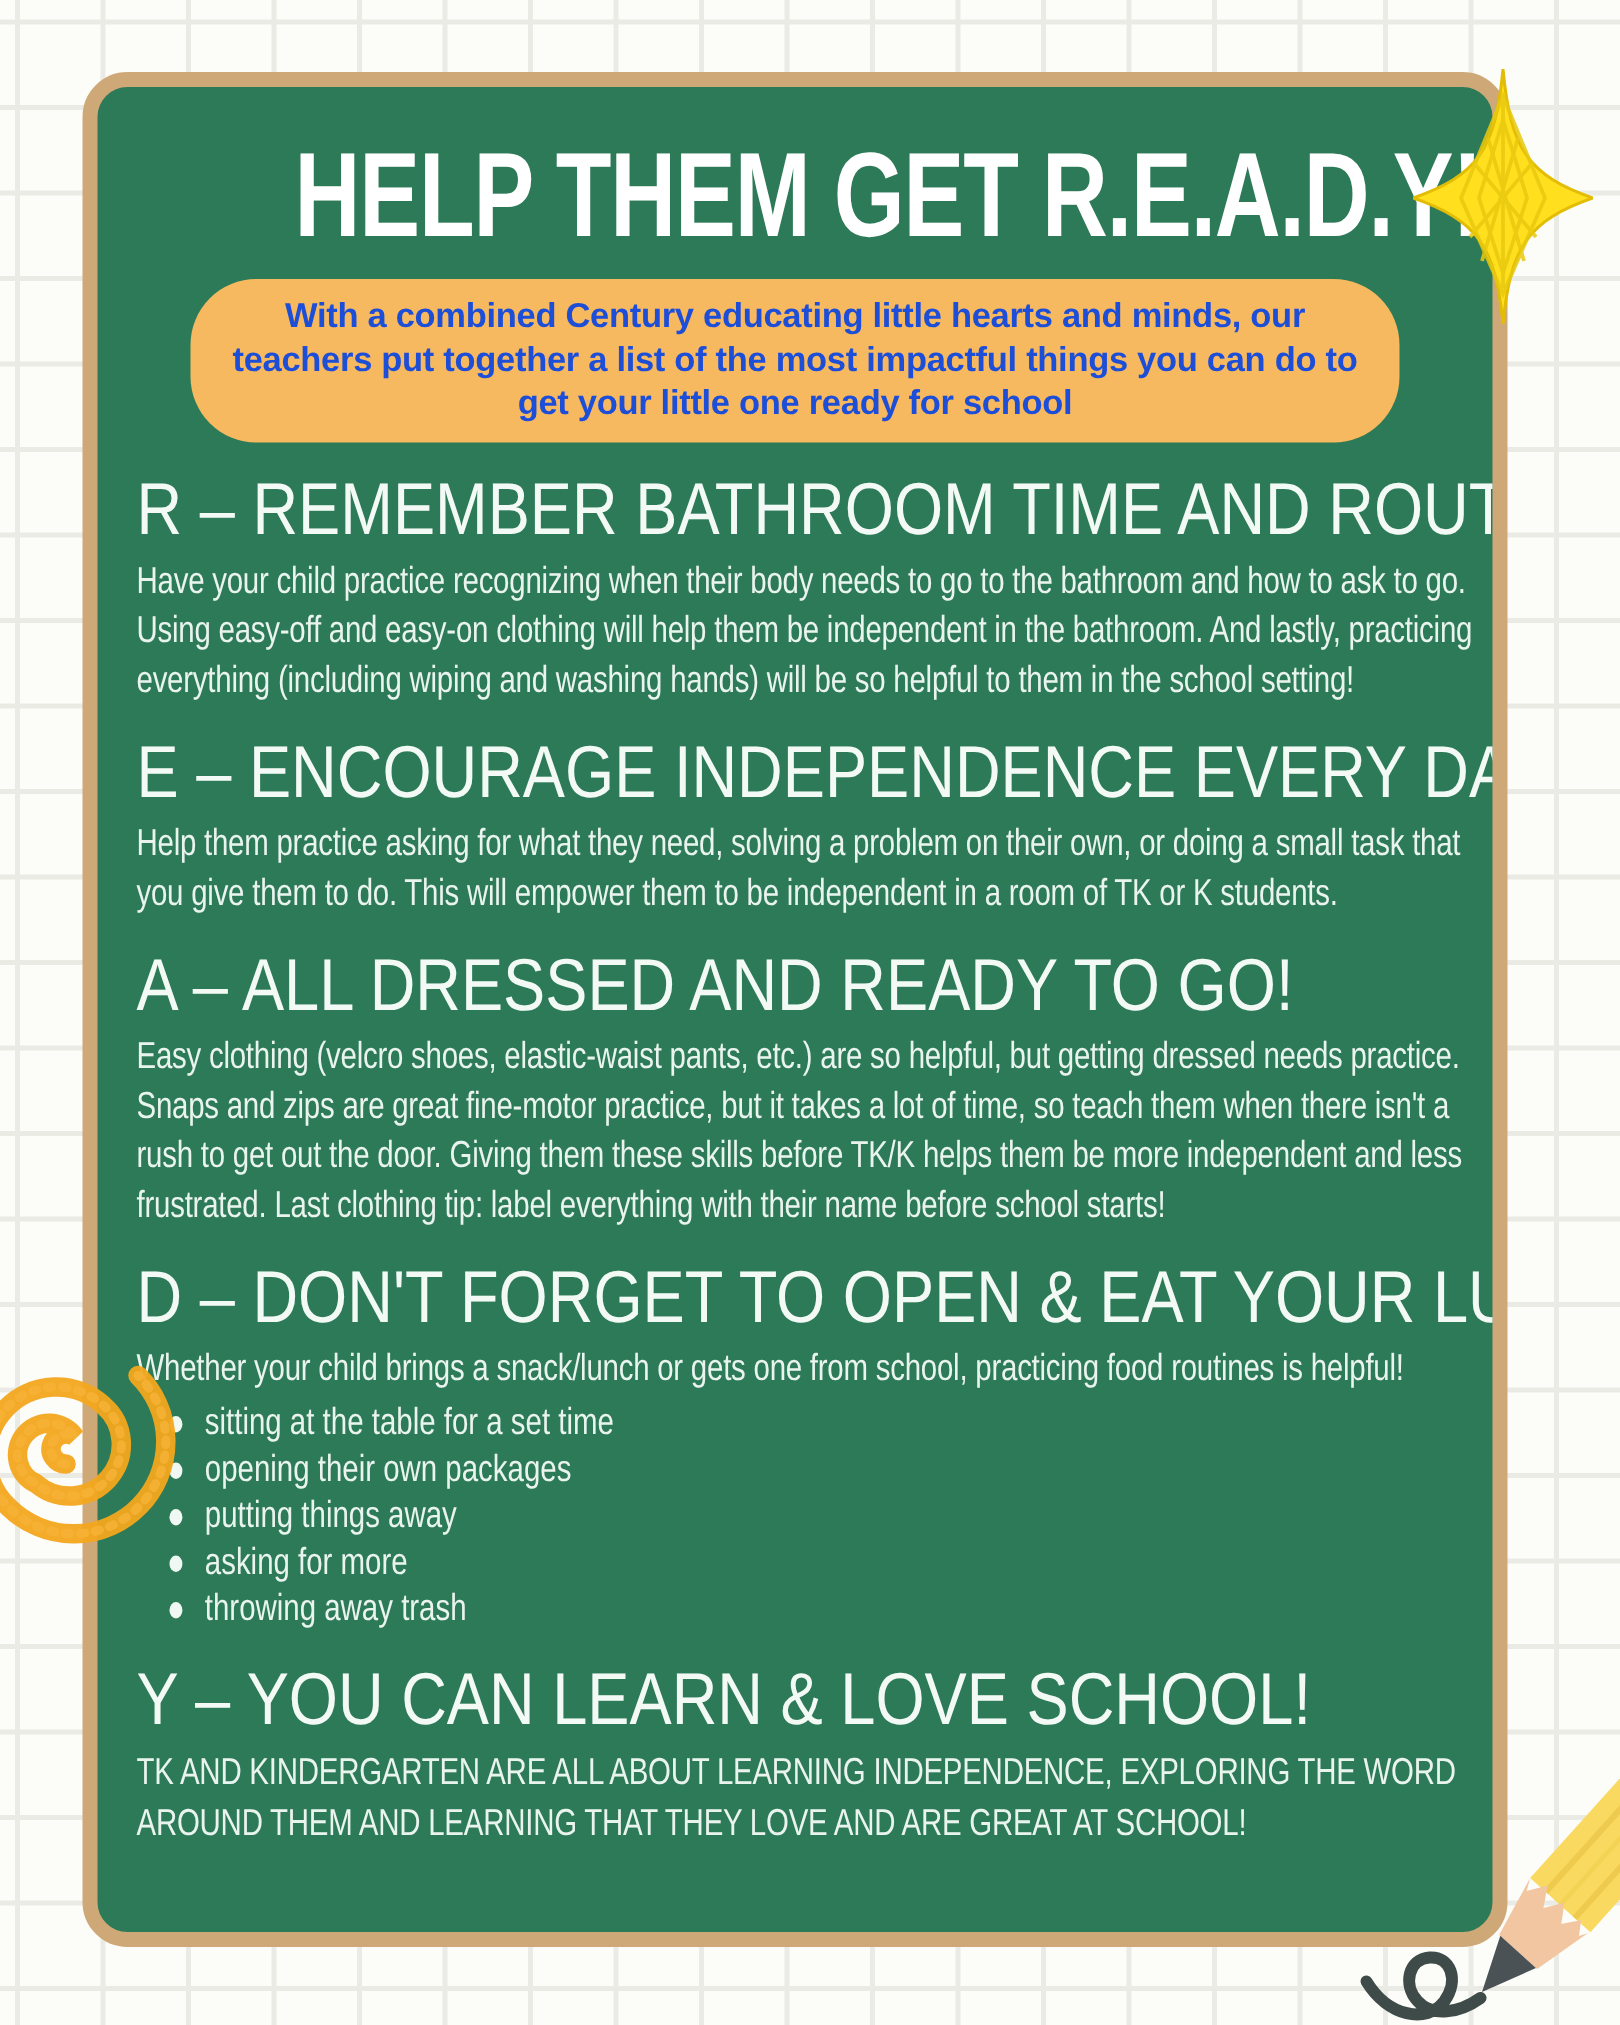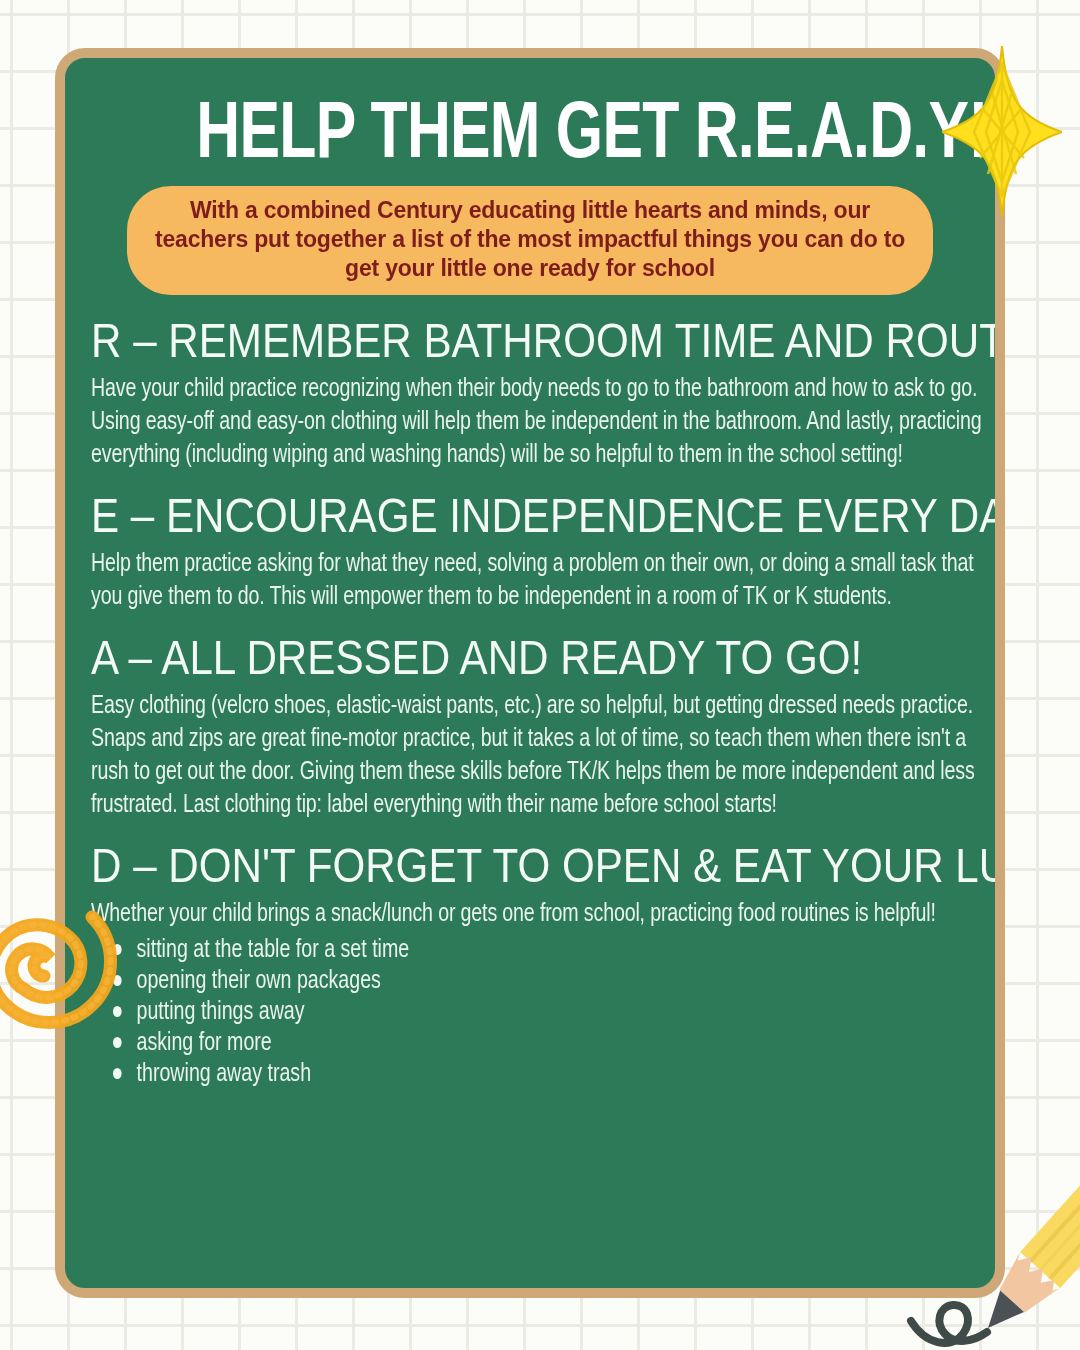--- a/index.html
+++ b/index.html
@@ -42,21 +42,21 @@
   }
 
   .banner {
     width: 806px;
     box-sizing: border-box;
     margin: 8px auto 0 auto;
     background: #F7B95F;
     border-radius: 44px;
     padding: 10px 28px 12px 28px;
     text-align: center;
-    color: #7f1d1d;
+    color: #1d4ed8;
     font-weight: 700;
     font-size: 23px;
     line-height: 29px;
     letter-spacing: -0.2px;
   }
 
   .section { margin-top: 19px; }
 
   .section h2 {
     margin: 0;
@@ -142,20 +142,24 @@
     <p class="body">Whether your child brings a snack/lunch or gets one from school, practicing food routines is helpful!</p>
     <ul class="bullets">
       <li>sitting at the table for a set time</li>
       <li>opening their own packages</li>
       <li>putting things away</li>
       <li>asking for more</li>
       <li>throwing away trash</li>
     </ul>
   </div>
 
+  <div class="section">
+    <h2>Y – YOU CAN LEARN &amp; LOVE SCHOOL!</h2>
+    <p class="body caps">TK AND KINDERGARTEN ARE ALL ABOUT LEARNING INDEPENDENCE, EXPLORING THE WORD AROUND THEM AND LEARNING THAT THEY LOVE AND ARE GREAT AT SCHOOL!</p>
+  </div>
 
 </div>
 
 <svg class="deco star" viewBox="0 0 120 170" xmlns="http://www.w3.org/2000/svg">
   <path d="M60,0 C65,54 77,71 120,86 C77,101 65,118 60,170 C55,118 43,101 0,86 C43,71 55,54 60,0 Z" fill="#FFDF1E" stroke="#E3BD05" stroke-width="2"></path>
   <g stroke="#E8C90F" stroke-width="2.5" fill="none" opacity="0.85">
     <path d="M60,18 L32,86 L60,150 L88,86 Z"></path>
     <path d="M60,34 L44,86 L60,136 L76,86 Z"></path>
     <path d="M60,22 L60,146"></path>
     <path d="M40,62 L82,112"></path>

